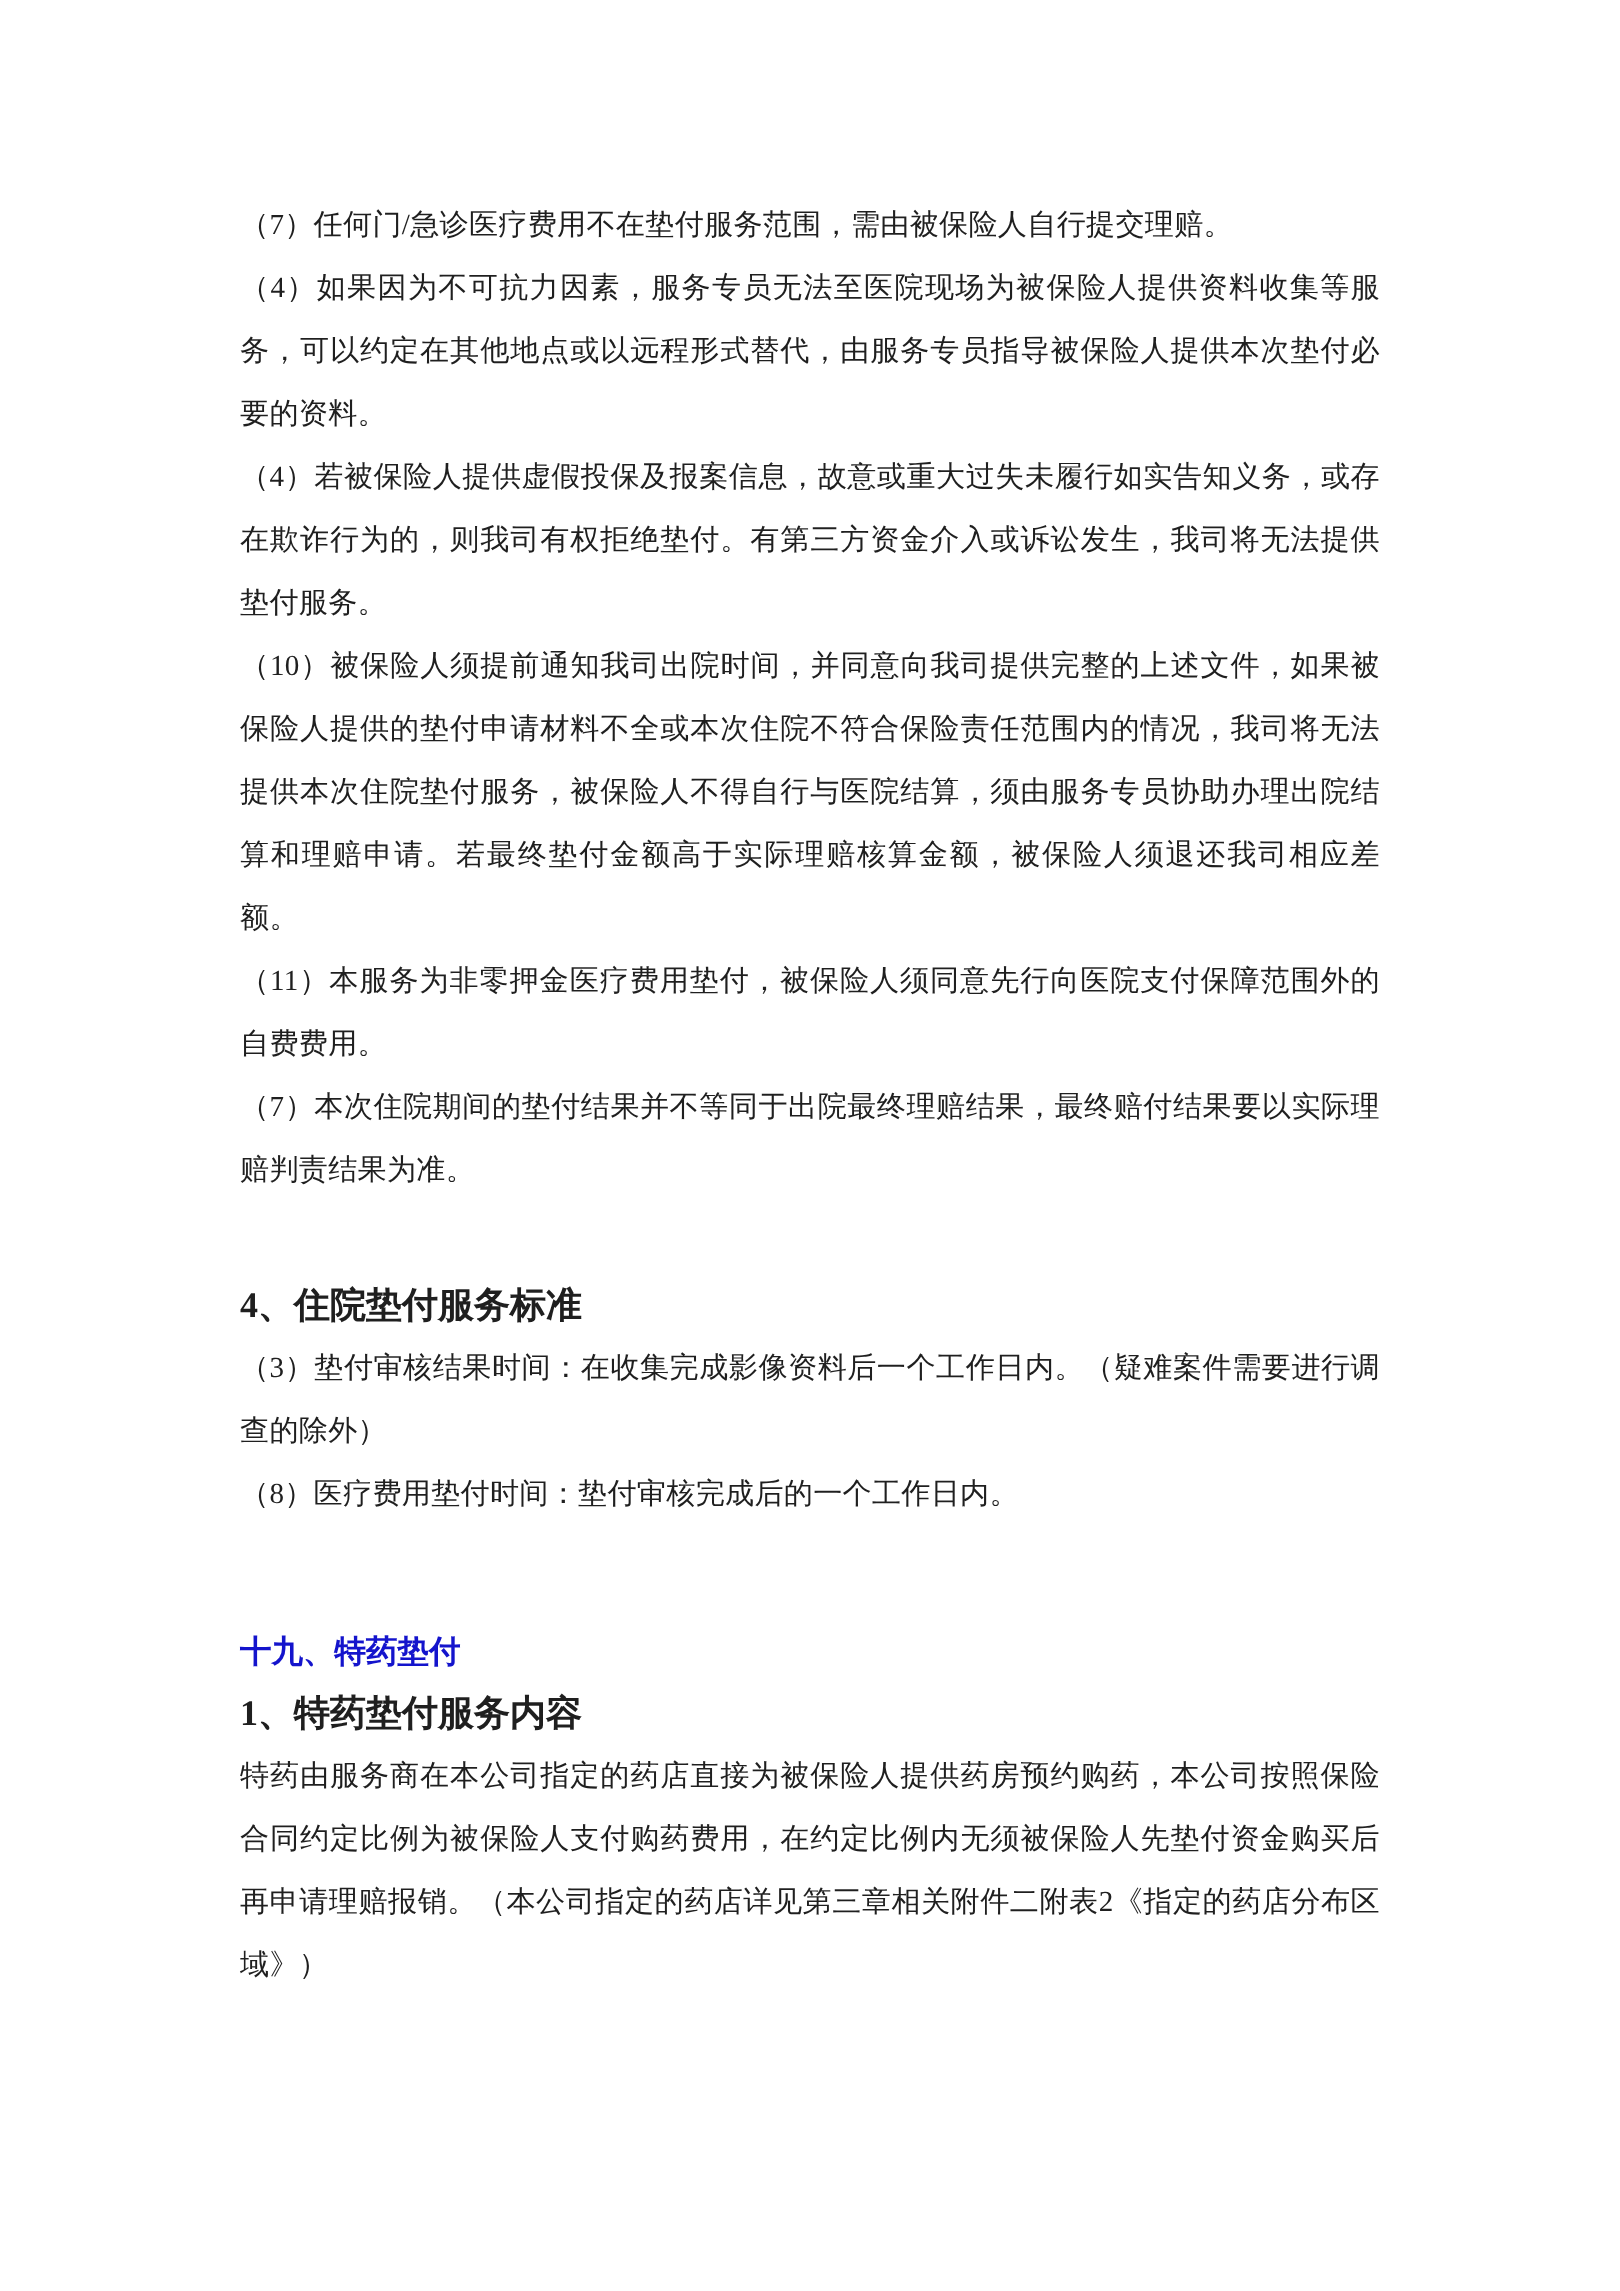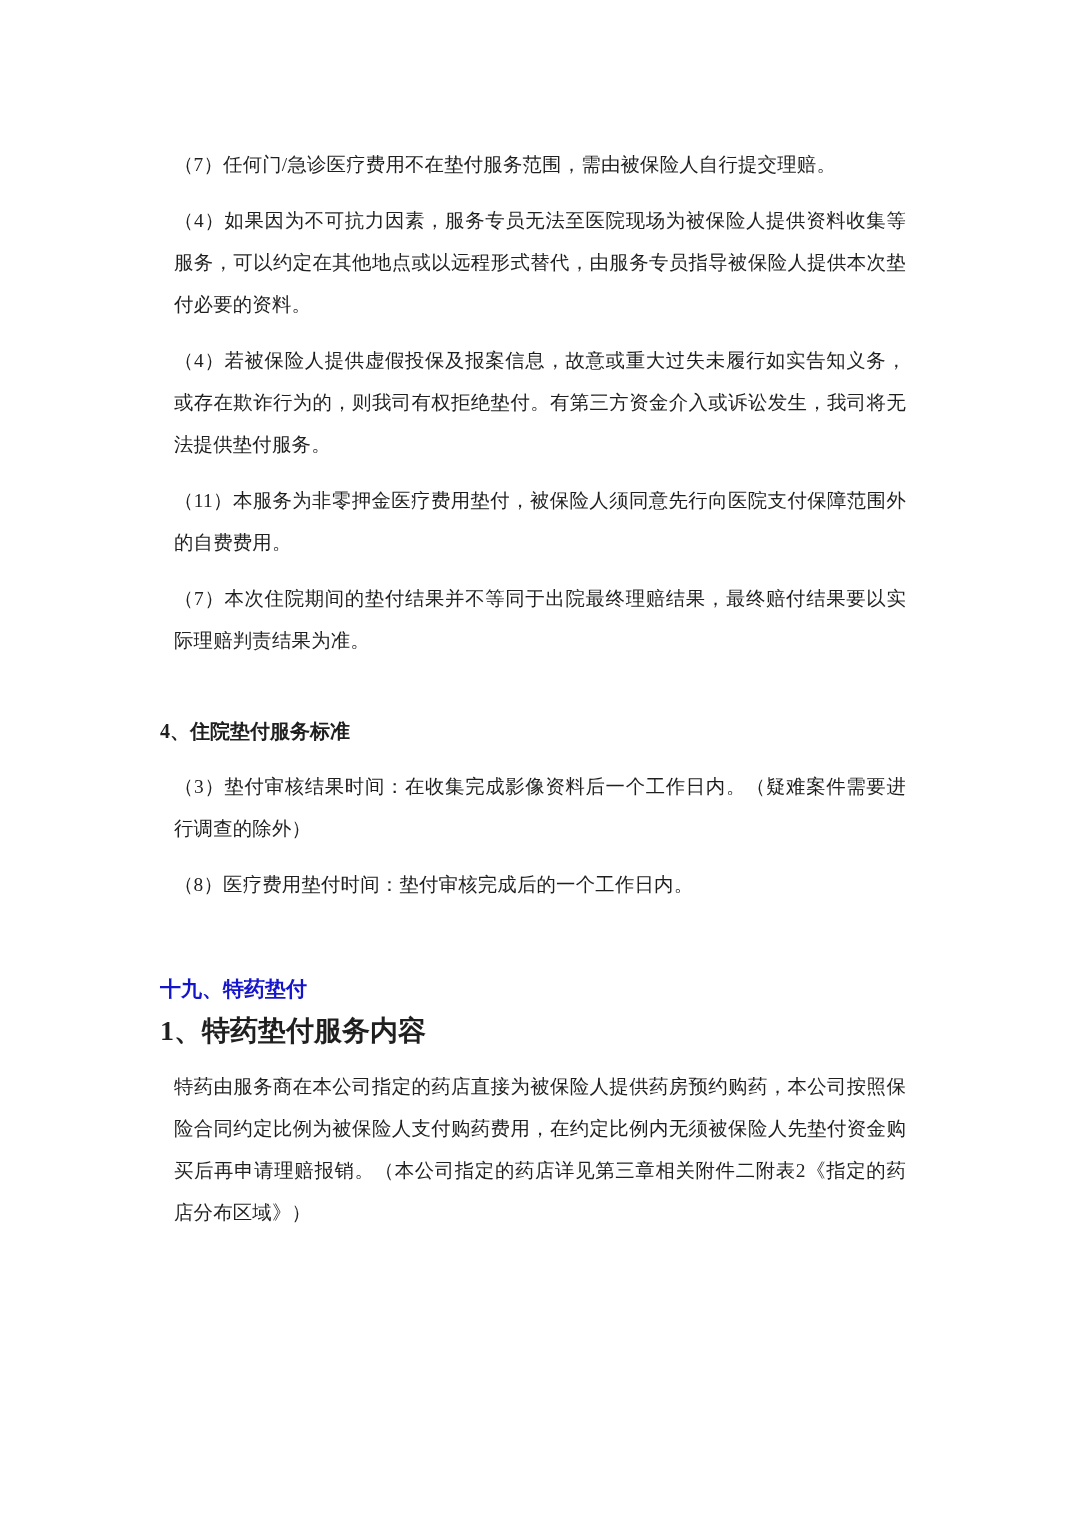--- a/index.html
+++ b/index.html
@@ -23,61 +23,62 @@
     background: var(--page-bg, #ffffff);
     overflow: hidden;
   }
   .content {
     position: absolute;
     left: 160px;
     top: 130px;
     width: 760px;
   }
   .para {
-    margin: 14px;
+    margin: 0;
     font-size: 19.4px;
     line-height: 42px;
     text-align: justify;
     text-justify: inter-character;
     letter-spacing: 0.2px;
   }
   .heading-black {
     margin: 48px 0 0 0;
-    font-size: 20px;
+    font-size: 24px;
     line-height: 42px;
     font-weight: bold;
     color: var(--text-color, #1f1f1f);
   }
   .heading-blue {
     margin: 62px 0 0 0;
     font-size: 21px;
     line-height: 42px;
     font-weight: bold;
     color: var(--accent-blue, #1414cc);
   }
   .heading-sub {
     margin: 0;
-    font-size: 28px;
+    font-size: 24px;
     line-height: 42px;
     font-weight: bold;
     color: var(--text-color, #1f1f1f);
   }
 </style>
 </head>
 <body>
 
 <div class="page">
   <div class="content">
 
     <p class="para">（7）任何门/急诊医疗费用不在垫付服务范围，需由被保险人自行提交理赔。</p>
 
     <p class="para">（4）如果因为不可抗力因素，服务专员无法至医院现场为被保险人提供资料收集等服务，可以约定在其他地点或以远程形式替代，由服务专员指导被保险人提供本次垫付必要的资料。</p>
 
     <p class="para">（4）若被保险人提供虚假投保及报案信息，故意或重大过失未履行如实告知义务，或存在欺诈行为的，则我司有权拒绝垫付。有第三方资金介入或诉讼发生，我司将无法提供垫付服务。</p>
 
+    <p class="para">（10）被保险人须提前通知我司出院时间，并同意向我司提供完整的上述文件，如果被保险人提供的垫付申请材料不全或本次住院不符合保险责任范围内的情况，我司将无法提供本次住院垫付服务，被保险人不得自行与医院结算，须由服务专员协助办理出院结算和理赔申请。若最终垫付金额高于实际理赔核算金额，被保险人须退还我司相应差额。</p>
 
     <p class="para">（11）本服务为非零押金医疗费用垫付，被保险人须同意先行向医院支付保障范围外的自费费用。</p>
 
     <p class="para">（7）本次住院期间的垫付结果并不等同于出院最终理赔结果，最终赔付结果要以实际理赔判责结果为准。</p>
 
     <h3 class="heading-black">4、住院垫付服务标准</h3>
 
     <p class="para">（3）垫付审核结果时间：在收集完成影像资料后一个工作日内。（疑难案件需要进行调查的除外）</p>
 
     <p class="para">（8）医疗费用垫付时间：垫付审核完成后的一个工作日内。</p>

